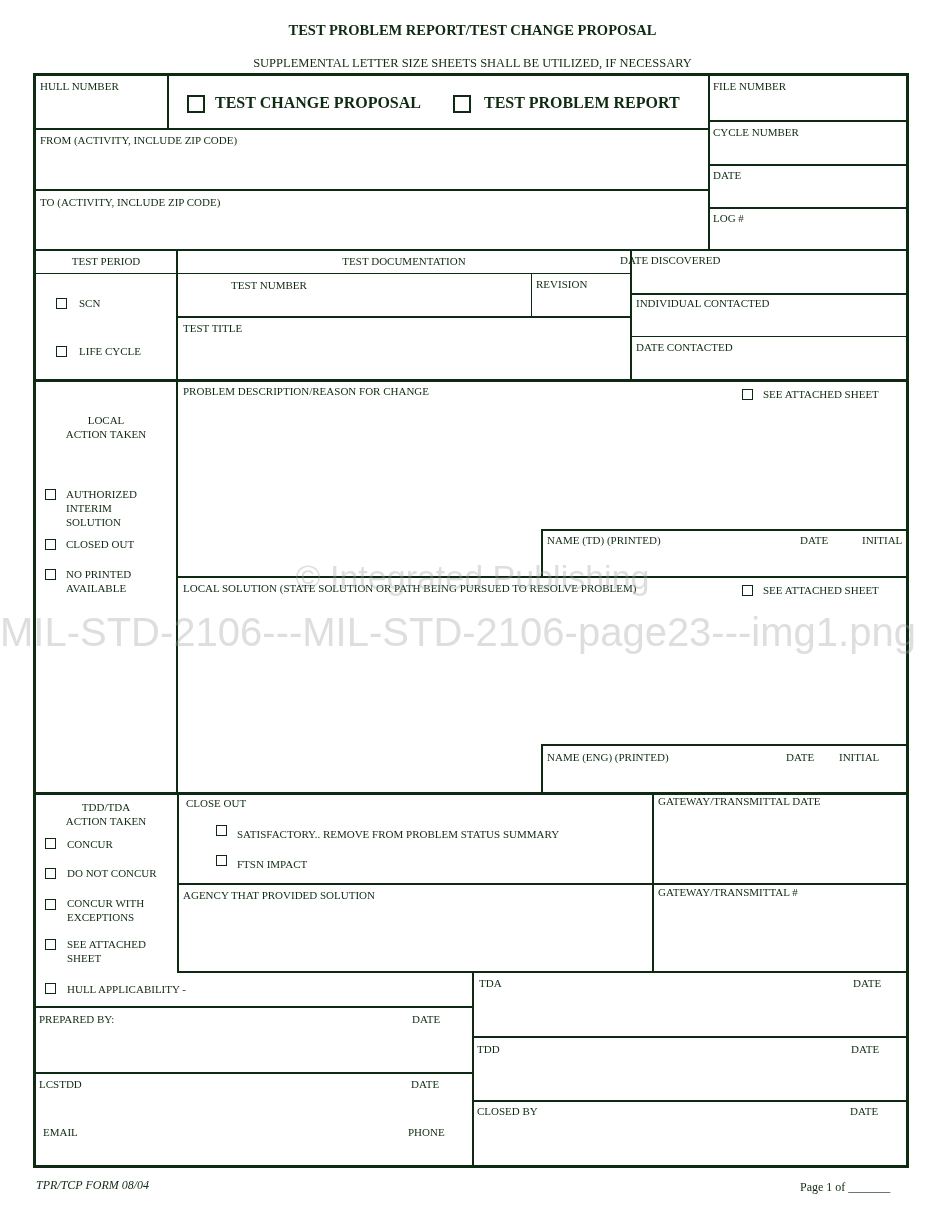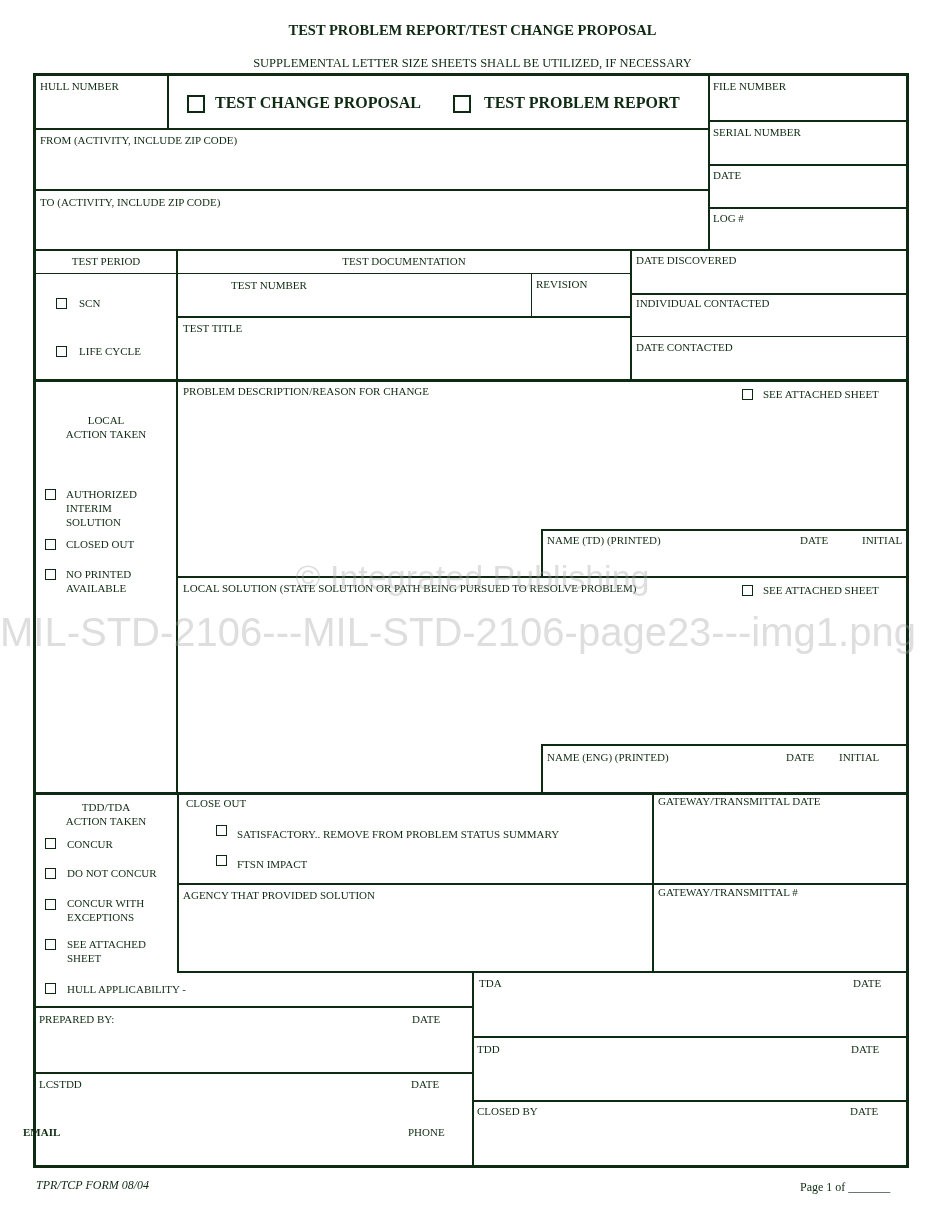--- a/index.html
+++ b/index.html
@@ -48,21 +48,21 @@
 <div class="cell" style="left:36px;top:130px;width:672px;height:59px;">
   <span class="lbl" style="left:4px;top:3px;">FROM (ACTIVITY, INCLUDE ZIP CODE)</span>
 </div>
 <div class="cell" style="left:36px;top:191px;width:672px;height:58px;">
   <span class="lbl" style="left:4px;top:4px;">TO  (ACTIVITY, INCLUDE ZIP CODE)</span>
 </div>
 <div class="cell" style="left:710px;top:76px;width:196px;height:44px;">
   <span class="lbl" style="left:3px;top:3px;">FILE NUMBER</span>
 </div>
 <div class="cell" style="left:710px;top:122px;width:196px;height:42px;">
-  <span class="lbl" style="left:3px;top:3px;">SERIAL NUMBER</span>
+  <span class="lbl" style="left:3px;top:3px;">CYCLE NUMBER</span>
 </div>
 <div class="cell" style="left:710px;top:166px;width:196px;height:41px;">
   <span class="lbl" style="left:3px;top:2px;">DATE</span>
 </div>
 <div class="cell" style="left:710px;top:209px;width:196px;height:40px;">
   <span class="lbl" style="left:3px;top:2px;">LOG #</span>
 </div>
 
 <div class="ln" style="left:176px;top:250px;width:2px;height:130px;"></div>
 <div class="ln" style="left:630px;top:250px;width:2px;height:130px;"></div>
@@ -82,21 +82,21 @@
 
 <div class="cell" style="left:178px;top:275px;width:352px;height:41px;">
   <span class="lbl" style="left:5px;top:3px;margin-left:48px;">TEST NUMBER</span>
 </div>
 <div class="cell" style="left:533px;top:275px;width:97px;height:41px;">
   <span class="lbl" style="left:3px;top:2px;">REVISION</span>
 </div>
 <div class="cell" style="left:178px;top:318px;width:452px;height:61px;">
   <span class="lbl" style="left:5px;top:3px;">TEST TITLE</span>
 </div>
-<div class="cell" style="left:632px;top:251px;width:274px;height:42px;">
+<div class="cell" style="left:616px;top:251px;width:274px;height:42px;">
   <span class="lbl" style="left:4px;top:2px;">DATE DISCOVERED</span>
 </div>
 <div class="cell" style="left:632px;top:295px;width:274px;height:41px;">
   <span class="lbl" style="left:4px;top:1px;">INDIVIDUAL CONTACTED</span>
 </div>
 <div class="cell" style="left:632px;top:337px;width:274px;height:42px;">
   <span class="lbl" style="left:4px;top:3px;">DATE CONTACTED</span>
 </div>
 
 <div class="ln" style="left:176px;top:381px;width:2px;height:412px;"></div>
@@ -189,21 +189,21 @@
 <span class="lbl" style="left:67px;top:982px;">HULL APPLICABILITY -</span>
 
 <div class="cell" style="left:36px;top:1008px;width:436px;height:64px;">
   <span class="lbl" style="left:3px;top:4px;">PREPARED BY:</span>
   <span class="lbl" style="left:376px;top:4px;">DATE</span>
 </div>
 <div class="cell" style="left:36px;top:1074px;width:436px;height:48px;">
   <span class="lbl" style="left:3px;top:3px;">LCSTDD</span>
   <span class="lbl" style="left:375px;top:3px;">DATE</span>
 </div>
-<div class="cell" style="left:20px;top:1122px;width:340px;height:42px;font-weight:bold;">
+<div class="cell" style="left:40px;top:1122px;width:340px;height:42px;">
   <span class="lbl" style="left:3px;top:3px;">EMAIL</span>
 </div>
 <div class="cell" style="left:376px;top:1122px;width:96px;height:42px;">
   <span class="lbl" style="left:32px;top:3px;">PHONE</span>
 </div>
 
 <div class="cell" style="left:474px;top:973px;width:432px;height:63px;">
   <span class="lbl" style="left:5px;top:3px;">TDA</span>
   <span class="lbl" style="left:379px;top:3px;">DATE</span>
 </div>

